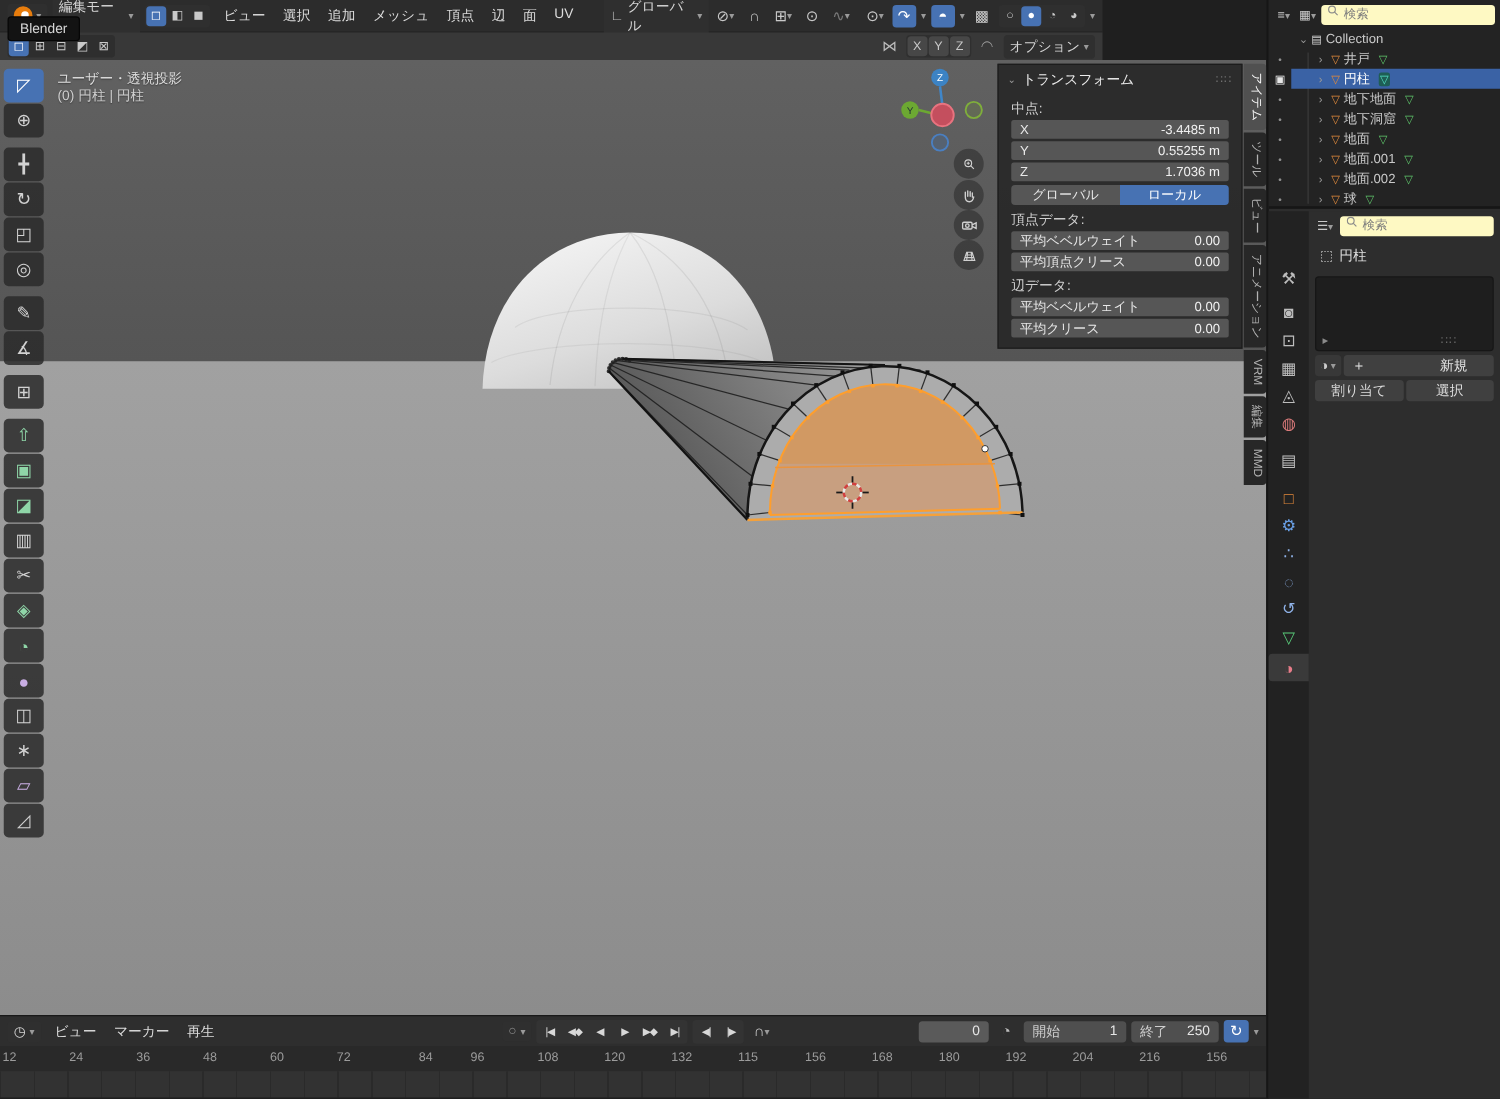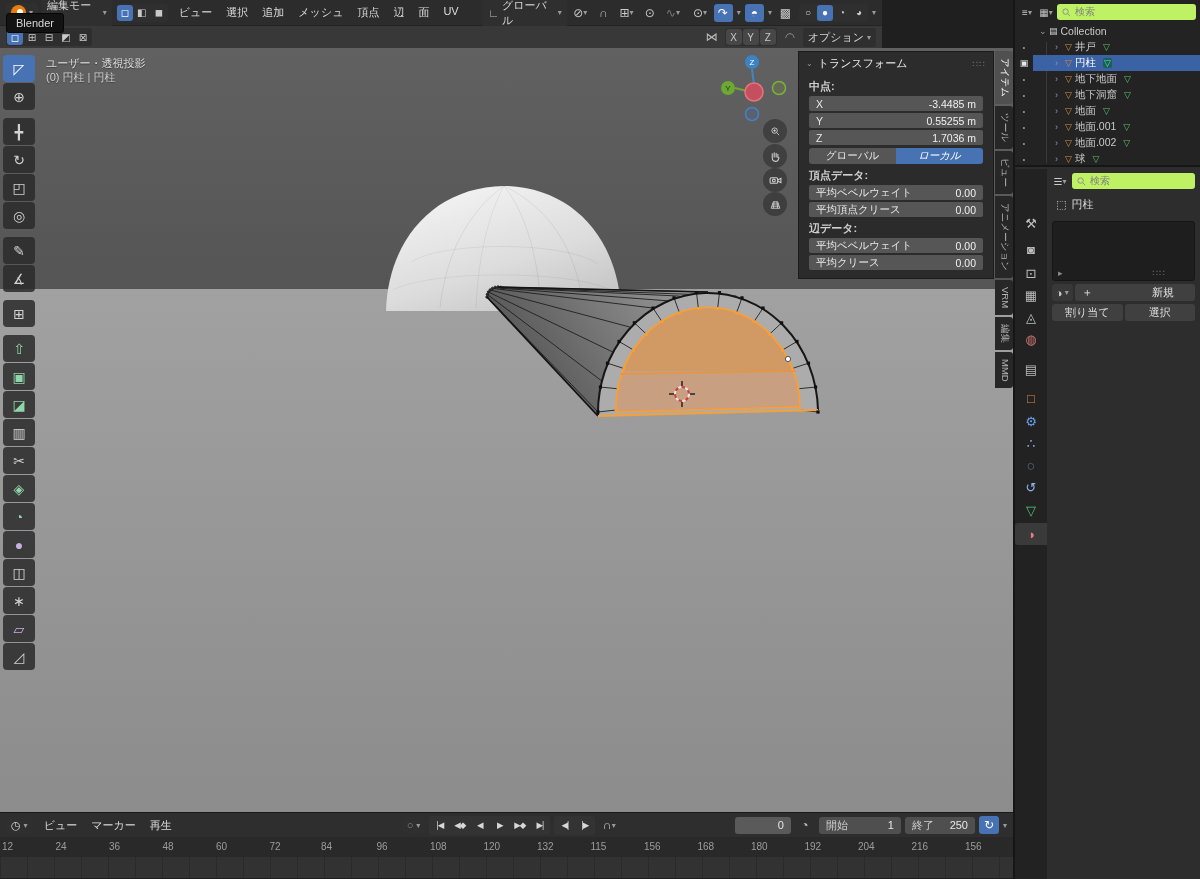--- a/index.html
+++ b/index.html
@@ -47,29 +47,29 @@
   .navgz { position:absolute; left:718px; top:4px; width:80px; height:170px; z-index:15; }
   .navbtn { position:absolute; left:45px; width:24px; height:24px; border-radius:50%;
     background:rgba(35,35,35,.5); display:flex; align-items:center; justify-content:center; }
 
   
   .npanel { position:absolute; left:798px; top:3px; width:196px; background:rgba(41,41,41,.95);
     border:1px solid #1c1c1c; z-index:18; padding-bottom:6px; }
   .np-head { display:flex; align-items:center; gap:5px; padding:4px 7px; color:#ececec; }
   .np-grip { margin-left:auto; color:#777; letter-spacing:1px; font-size:9px; }
   .np-body { padding:0 10px; }
-  .np-label { color:#cfcfcf; margin:4px 0 2px;font-weight:bold; }
+  .np-label { color:#cfcfcf; margin:4px 0 2px; }
   .fieldrow { display:flex; align-items:center; background:#565656; border-radius:2px; height:15px;
     margin-bottom:2px; padding:0 7px; color:#f0f0f0; font-size:10.5px; }
   .fieldrow .fl { color:#e8e8e8; }
   .fieldrow .fv { margin-left:auto; }
   .np-toggle { display:flex; height:16px; margin:3px 0 4px; }
   .np-toggle span { flex:1; display:flex; align-items:center; justify-content:center; font-size:10.5px; }
   .tg-l { background:#565656; border-radius:3px 0 0 3px; color:#e8e8e8; }
-  .tg-r { background:#4772b3; border-radius:0 3px 3px 0; color:#fff;font-style:italic; }
+  .tg-r { background:#4772b3; border-radius:0 3px 3px 0; color:#fff; }
   .ntabs { position:absolute; left:995px; top:3px; width:18px; display:flex; flex-direction:column; gap:2px; z-index:18; }
   .ntab { writing-mode:vertical-rl; text-orientation:sideways; background:#272727; color:#b3b3b3;
     font-size:9.5px; padding:7px 2px; border-radius:0 3px 3px 0; text-align:center; }
   .ntab.active { background:#505050; color:#fff; }
 
   
   .timeline { position:absolute; left:0; top:812px; width:1013px; height:67px; background:#2e2e2e; border-top:1px solid #191919; }
   .tl-head { position:absolute; left:0; top:0; width:100%; height:24px; display:flex; align-items:center; gap:4px; padding:0 6px; }
   .tl-ruler { position:absolute; left:0; top:24px; width:100%; height:20px; background:#292929; }
   .tick { position:absolute; top:4px; color:#9c9c9c; font-size:10px; }
@@ -78,21 +78,21 @@
   .tl-bottom { position:absolute; left:0; top:65px; width:100%; height:2px; background:#1d1d1d; }
   .pb { display:inline-flex; align-items:center; justify-content:center; min-width:19px; height:17px;
     border-radius:2px; color:#d8d8d8; font-size:8.5px; letter-spacing:-1px; }
   .pill { display:inline-flex; align-items:center; gap:4px; background:#4f4f4f; border-radius:3px;
     height:17px; padding:0 7px; color:#e6e6e6; }
 
   
   .right { position:absolute; left:1013px; top:0; width:187px; height:879px; background:#2d2d2d; border-left:2px solid #161616; }
   .outliner { position:absolute; left:0; top:0; width:100%; height:167px; background:#232323; border-bottom:2px solid #161616; }
   .ol-head { display:flex; align-items:center; gap:3px; padding:4px 4px 2px; }
-  .searchpill { flex:1; display:flex; align-items:center; gap:4px; background:#bef264; border-radius:3px;
+  .searchpill { flex:1; display:flex; gap:4px; background:#fef9c3; border-radius:3px;
     height:16px; padding:0 5px; color:#7e7e7e; font-size:10px; }
   .ol-tree { position:relative; padding-top:1px; }
   .guide { position:absolute; left:31px; top:20px; bottom:4px; width:1px; background:#3a3a3a; }
   .olrow { position:relative; display:flex; align-items:center; height:16px; font-size:10.5px; color:#c9c9c9; }
   .olrow .modecell { width:18px; text-align:center; color:#8f8f8f; font-size:8px; flex:0 0 18px; }
   .olrow .rowbody { flex:1; display:flex; align-items:center; height:16px; gap:3px; padding-left:22px; }
   .olrow.sel .rowbody { background:#3a62a5; color:#fff; }
   .caret { color:#9a9a9a; font-size:9px; width:7px; }
   .meshicon { color:#e08a3c; font-size:9px; }
   .dataicon { color:#5ec46a; font-size:9px; margin-left:4px; }
@@ -507,21 +507,21 @@
         <span class="icbtn active" style="border-radius:3px">↻</span>
         <span class="carat">▾</span>
       </div>
       <div class="tl-ruler" id="tl-ruler">
           <span class="tick" style="left: 2px;">12</span>
           <span class="tick" style="left: 55.4996px;">24</span>
           <span class="tick" style="left: 108.999px;">36</span>
           <span class="tick" style="left: 162.499px;">48</span>
           <span class="tick" style="left: 215.998px;">60</span>
           <span class="tick" style="left: 269.498px;">72</span>
-          <span class="tick" style="left: 321px;">84</span>
+          <span class="tick" style="left: 335px;">84</span>
           <span class="tick" style="left: 376.497px;">96</span>
           <span class="tick" style="left: 429.997px;">108</span>
           <span class="tick" style="left: 483.496px; text-align: right;">120</span>
           <span class="tick" style="left: 536.996px;">132</span>
           <span class="tick" style="left: 590.496px;">115</span>
           <span class="tick" style="left: 643.995px;">156</span>
           <span class="tick" style="left: 697.495px;">168</span>
           <span class="tick" style="left: 750.994px;">180</span>
           <span class="tick" style="left: 804.494px;">192</span>
           <span class="tick" style="left: 857.994px;">204</span>

